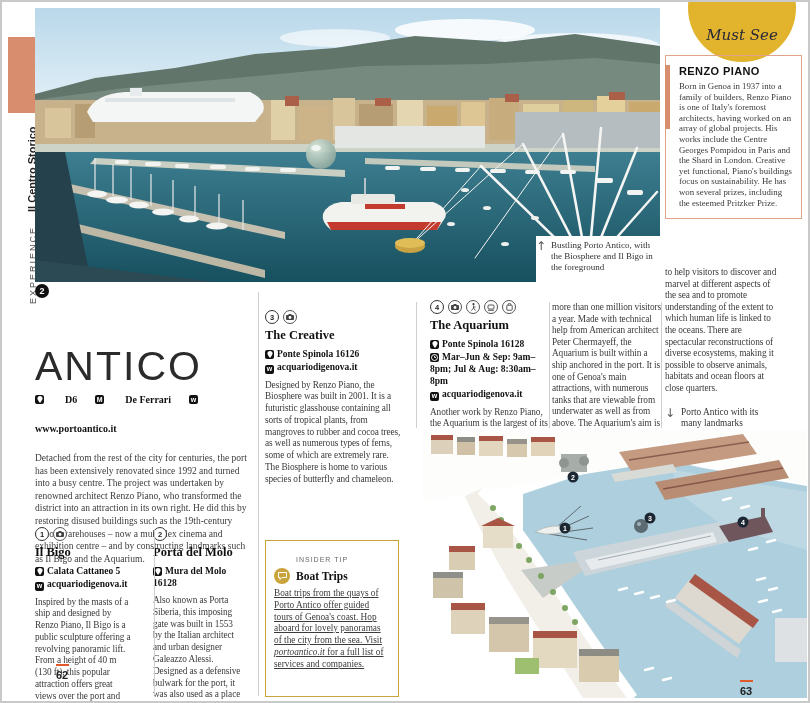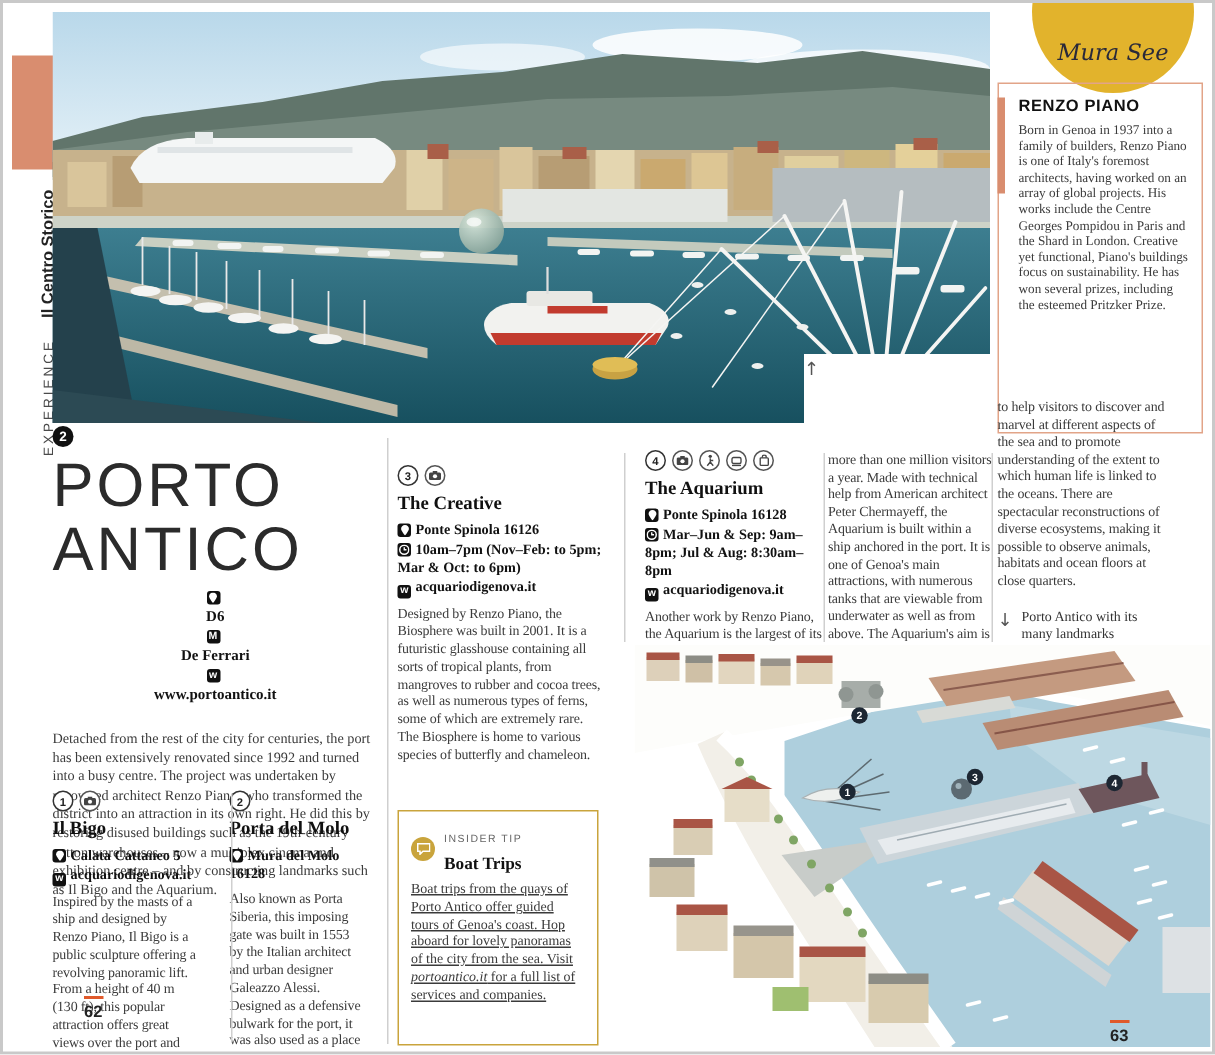--- a/index.html
+++ b/index.html
@@ -15,34 +15,34 @@
   .photo{position:absolute;left:33px;top:6px;width:625px;height:274px;}
   .photo svg{display:block;}
   .photo-caption{position:absolute;right:0;bottom:0;width:124px;height:42px;background:#fff;
                  padding:4px 0 0 0;font-size:9px;line-height:11px;color:#333;display:flex;gap:5px;}
   .arrow{font-family:"DejaVu Sans",sans-serif;font-size:12px;color:#555;line-height:12px;}
   
   .must-see{position:absolute;left:686px;top:-48px;width:108px;height:108px;border-radius:50%;
             background:#e2b32c;display:flex;align-items:flex-end;justify-content:center;}
   .must-see span{font-family:"DejaVu Serif",serif;font-style:italic;font-size:15px;color:#29293a;margin-bottom:18px;}
   
-  .renzo-box{position:absolute;left:663px;top:53px;width:137px;height:234px;border:1px solid #e2a488;
+  .renzo-box{position:absolute;left:663px;top:53px;width:137px;height:164px;border:1px solid #e2a488;
              box-sizing:border-box;padding:9px 8px 6px 13px;}
   .renzo-accent{position:absolute;left:-1px;top:9px;width:5px;height:64px;background:#d98d6f;}
   .renzo-box h3{margin:0 0 4px 0;font-size:11px;letter-spacing:.4px;color:#111;
                 font-family:"Liberation Sans",sans-serif;}
   .renzo-box p{margin:0;font-size:8.8px;line-height:10.6px;color:#3b3b3b;}
   
   .colA{position:absolute;left:33px;top:282px;width:217px;}
   .badge{width:14px;height:14px;border-radius:50%;background:#111;color:#fff;font-size:9px;font-weight:bold;
          display:flex;align-items:center;justify-content:center;font-family:"Liberation Sans",sans-serif;}
   h1.title{margin:4px 0 6px 0;font-family:"Liberation Sans",sans-serif;font-weight:200;
            font-size:41px;line-height:43px;letter-spacing:2px;color:#2b2b2b;}
-  .info-row{display:flex;align-items:center;flex-wrap:wrap;gap:3px;font-weight:bold;font-size:10px;color:#111;
-            font-family:"Liberation Serif",serif;flex-direction:column;}
+  .info-row{display:flex;align-items:center;flex-wrap:wrap;gap:18px;font-weight:bold;font-size:10px;color:#111;
+            font-family:"Liberation Serif",serif;}
   .intro{margin:18px 0 0 0;font-size:9.5px;line-height:12.6px;}
   
   .icon-row{display:flex;gap:4px;align-items:center;margin-bottom:4px;}
   .ncircle{width:12px;height:12px;border-radius:50%;border:1px solid #333;color:#222;font-size:7.5px;font-weight:bold;
            display:flex;align-items:center;justify-content:center;font-family:"Liberation Sans",sans-serif;background:#fff;}
   .icircle{width:12px;height:12px;border-radius:50%;border:1px solid #555;display:flex;align-items:center;
            justify-content:center;background:#fff;}
   .sec h4{margin:0 0 5px 0;font-size:12.5px;color:#101010;}
   .detail{font-weight:bold;font-size:9.5px;line-height:12px;color:#111;margin:0 0 1px 0;}
   .sq{display:inline-flex;width:9px;height:9px;background:#111;border-radius:2px;margin-right:3px;
@@ -53,21 +53,21 @@
   .mini1{width:108px;padding-right:10px;box-sizing:border-box;}
   .mini2{width:99px;padding-left:10px;box-sizing:border-box;}
   .colB{position:absolute;left:263px;top:308px;width:137px;}
   .colC{position:absolute;left:428px;top:298px;width:120px;}
   .colD{position:absolute;left:550px;top:300px;width:112px;}
   .colE{position:absolute;left:663px;top:265px;width:118px;}
   .colD p,.colE p{margin:0;font-size:9.3px;line-height:11.6px;letter-spacing:-.1px;}
   
   .tip{position:absolute;left:263px;top:538px;width:134px;height:157px;border:1px solid #c9a43c;
        box-sizing:border-box;padding:7px 8px;}
-  .tip-head{display:flex;gap:6px;align-items:center;margin-bottom:4px;}
+  .tip-head{display:flex;gap:6px;align-items:flex-end;margin-bottom:4px;}
   .tip-icon{width:16px;height:16px;border-radius:50%;background:#c9a43c;display:flex;align-items:center;justify-content:center;}
   .tip-label{font-family:"Liberation Sans",sans-serif;font-size:7px;letter-spacing:1px;color:#666;}
   .tip-title{font-size:11.5px;font-weight:bold;color:#111;line-height:12px;}
   .tip p{margin:2px 0 0 0;font-size:9.3px;line-height:11.8px;text-decoration:underline;}
   .tip i{font-style:italic;}
   
   .down-caption{display:flex;gap:6px;margin-top:12px;font-size:9.3px;line-height:11.5px;color:#333;width:110px;}
   .vdiv{position:absolute;width:1px;background:#cfcfcf;}
   .pageno{position:absolute;font-family:"Liberation Sans",sans-serif;font-size:11px;font-weight:bold;color:#222;}
   .pageno .dash{display:block;width:13px;height:2px;background:#e05a2b;margin-bottom:3px;}
@@ -203,45 +203,46 @@
         <ellipse cx="416" cy="216" rx="4" ry="2"></ellipse>
           <ellipse cx="470" cy="236" rx="4" ry="2"></ellipse>
         <ellipse cx="500" cy="210" rx="4" ry="2"></ellipse>
           <ellipse cx="610" cy="250" rx="5" ry="2.2"></ellipse>
       </g>
       <polygon points="0,144 30,144 56,274 0,274" fill="#24414c"></polygon>
       <polygon points="0,252 180,274 0,274" fill="#2c4a54"></polygon>
     </svg>
     <div class="photo-caption">
       <span class="arrow">↑</span>
+      <span>Bustling Porto Antico, with the Biosphere and Il Bigo in the foreground</span>
     </div>
   </div>
 
   <div class="must-see">
-    <span>Mura See</span>
+    <span>Must See</span>
   </div>
 
   <div class="renzo-box">
     <div class="renzo-accent"></div>
     <h3>RENZO PIANO</h3>
     <p>Born in Genoa in 1937 into a family of builders, Renzo Piano is one of Italy's foremost architects, having worked on an array of global projects. His works include the Centre Georges Pompidou in Paris and the Shard in London. Creative yet functional, Piano's buildings focus on sustainability. He has won several prizes, including the esteemed Pritzker Prize.</p>
   </div>
 
   <div class="colE colbody">
     <p>to help visitors to discover and marvel at different aspects of the sea and to promote understanding of the extent to which human life is linked to the oceans. There are spectacular reconstructions of diverse ecosystems, making it possible to observe animals, habitats and ocean floors at close quarters.</p>
     <div class="down-caption">
       <span class="arrow">↓</span>
       <span>Porto Antico with its many landmarks</span>
     </div>
   </div>
 
   <div class="colA">
     <div class="badge">2</div>
     <h1 class="title">
-      <span>PORTO</span><br>
+      <br>
       <span>ANTICO</span>
     </h1>
     <div class="info-row">
       <span class="sq">
         <svg width="6" height="7" viewBox="0 0 6 7">
             <path d="M3,0 C4.6,0 5.6,1.2 5.6,2.5 C5.6,4 3,7 3,7 C3,7 .4,4 .4,2.5 C.4,1.2 1.4,0 3,0 Z" fill="#fff"></path>
           </svg>
       </span>
       <span>D6</span>
       <span class="sq">M</span>
@@ -297,26 +298,20 @@
             <circle cx="4" cy="3.5" r="1.4" fill="#fff"></circle>
           </svg>
       </span>
     </div>
     <h4>The Creative</h4>
     <p class="detail"><span class="sq">
           <svg width="6" height="7" viewBox="0 0 6 7">
             <path d="M3,0 C4.6,0 5.6,1.2 5.6,2.5 C5.6,4 3,7 3,7 C3,7 .4,4 .4,2.5 C.4,1.2 1.4,0 3,0 Z" fill="#fff"></path>
           </svg>
         </span><span></span><span>Ponte Spinola 16126</span></p>
-    <p class="detail"><span class="sq">
-          <svg width="7" height="7" viewBox="0 0 7 7">
-            <circle cx="3.5" cy="3.5" r="3" fill="none" stroke="#fff" stroke-width="1"></circle>
-            <path d="M3.5,1.8 V3.5 H5" stroke="#fff" stroke-width=".9" fill="none"></path>
-          </svg>
-        </span><span>10am–7pm (Nov–Feb: to 5pm; Mar &amp; Oct: to 6pm)</span></p>
     <p class="detail"><span class="sq">w</span><span>acquariodigenova.it</span></p>
     <p class="body">Designed by Renzo Piano, the Biosphere was built in 2001. It is a futuristic glasshouse containing all sorts of tropical plants, from mangroves to rubber and cocoa trees, as well as numerous types of ferns, some of which are extremely rare. The Biosphere is home to various species of butterfly and chameleon.</p>
   </div>
 
   <div class="colC sec">
     <div class="icon-row">
       <span class="ncircle">4</span>
       <span class="icircle">
         <svg width="8" height="6" viewBox="0 0 8 6">
             <rect x="0" y="1" width="8" height="5" rx="1" fill="#444"></rect>

